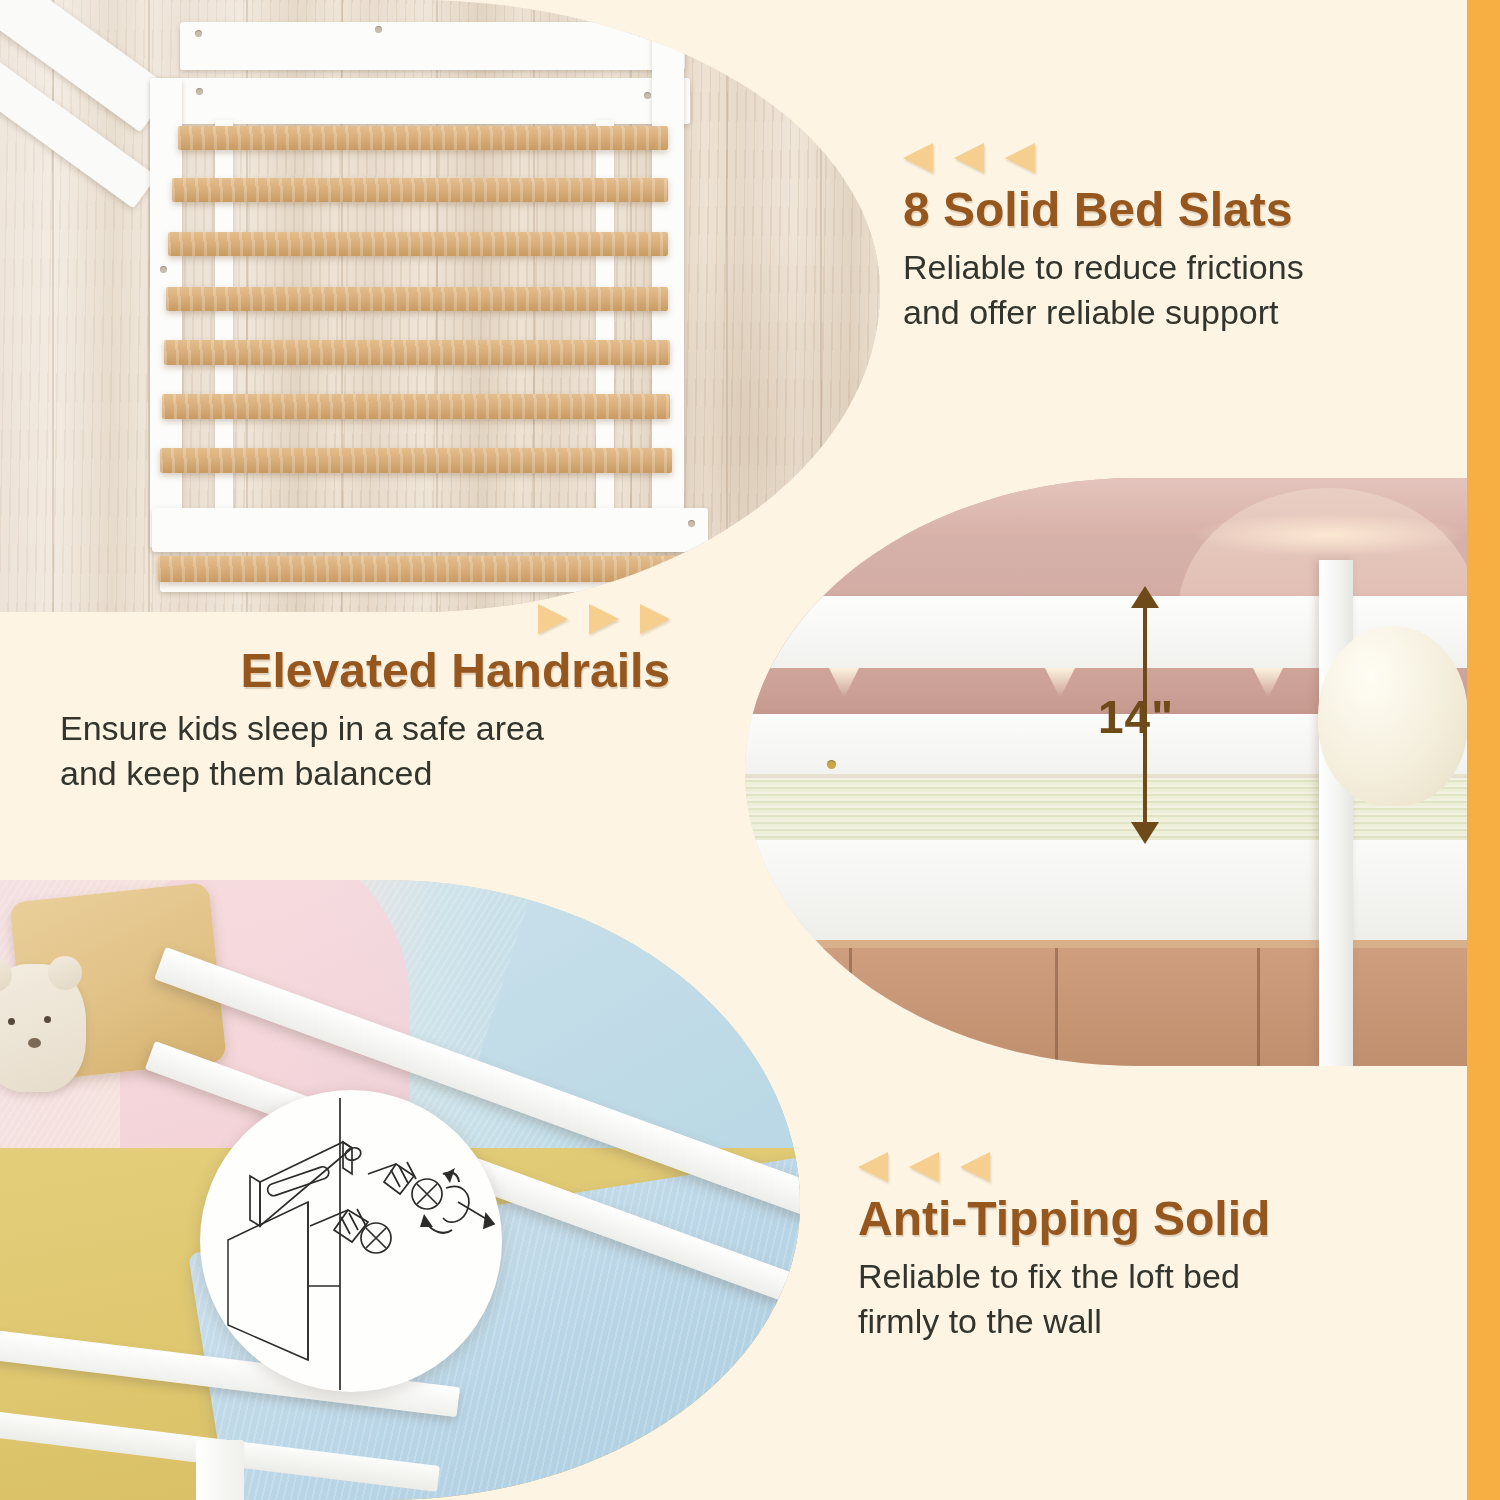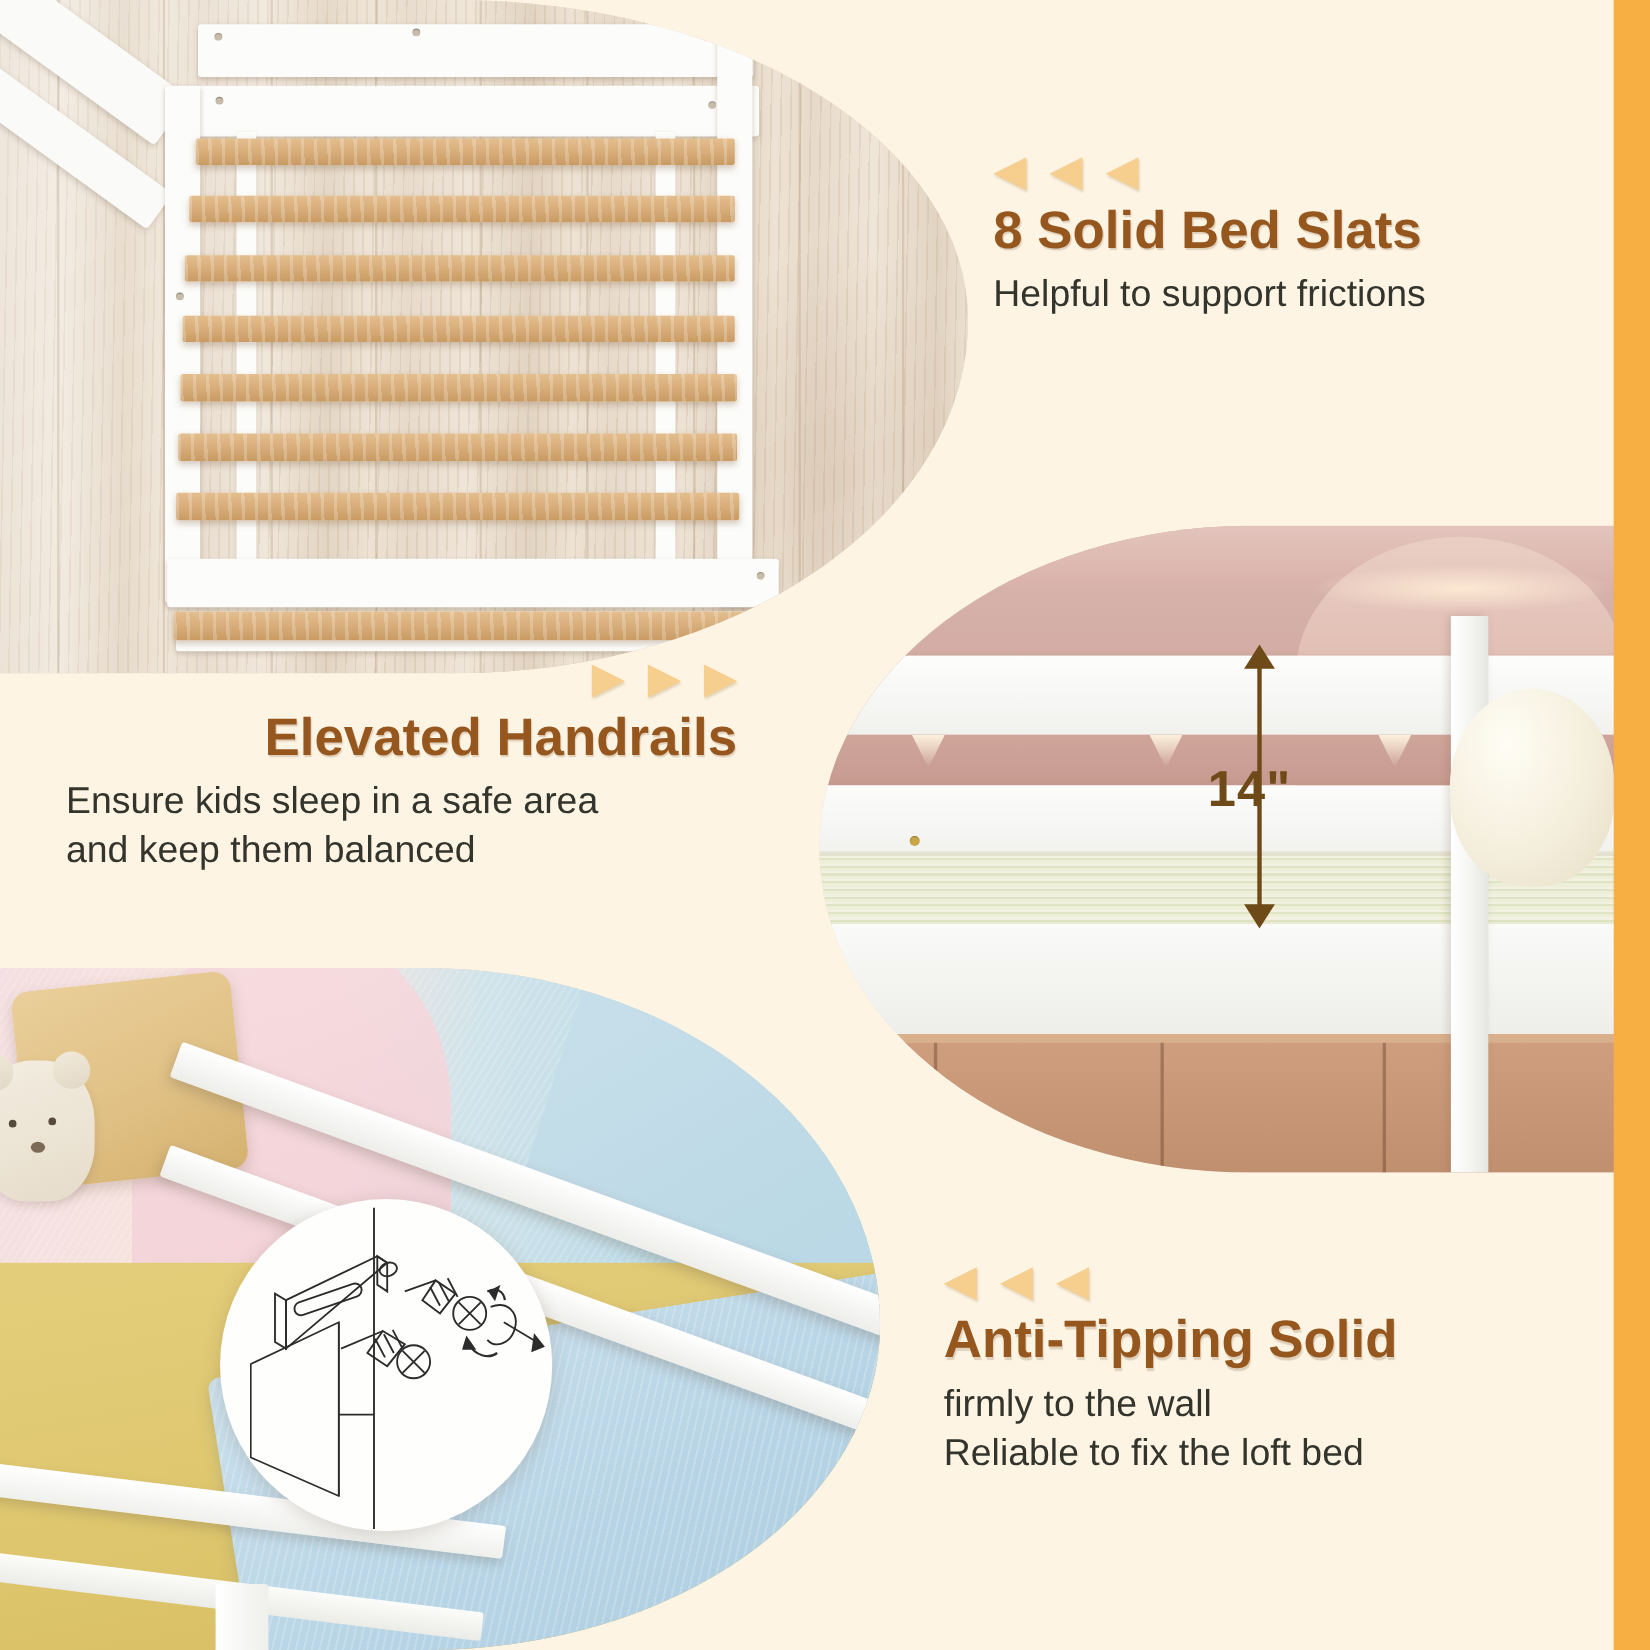--- a/index.html
+++ b/index.html
@@ -224,21 +224,22 @@
     <div class="screwdot" style="left:688px;top:520px;"></div>
   </div>
 
   <div class="tblock" id="b-slats">
     <div class="arrows">
       <span class="arw left"></span>
       <span class="arw left"></span>
       <span class="arw left"></span>
     </div>
     <h2 class="ttl">8 Solid Bed Slats</h2>
-    <p class="sub">Helpful to support frictions</p>
+    <p class="sub">Reliable to reduce frictions</p>
+    <p class="sub">and offer reliable support</p>
   </div>
 
   <div class="tblock" id="b-hand">
     <div class="arrows">
       <span class="arw right"></span>
       <span class="arw right"></span>
       <span class="arw right"></span>
     </div>
     <h2 class="ttl">Elevated Handrails</h2>
     <p class="sub">Ensure kids sleep in a safe area</p>
@@ -337,18 +338,18 @@
     </svg>
   </div>
 
   <div class="tblock" id="b-anti">
     <div class="arrows">
       <span class="arw left"></span>
       <span class="arw left"></span>
       <span class="arw left"></span>
     </div>
     <h2 class="ttl">Anti-Tipping Solid</h2>
+    <p class="sub">Reliable to fix the loft bed</p>
     <p class="sub">firmly to the wall</p>
-    <p class="sub">Reliable to fix the loft bed</p>
   </div>
 
   <div class="right-band"></div>
 </div>
 
 </body></html>

